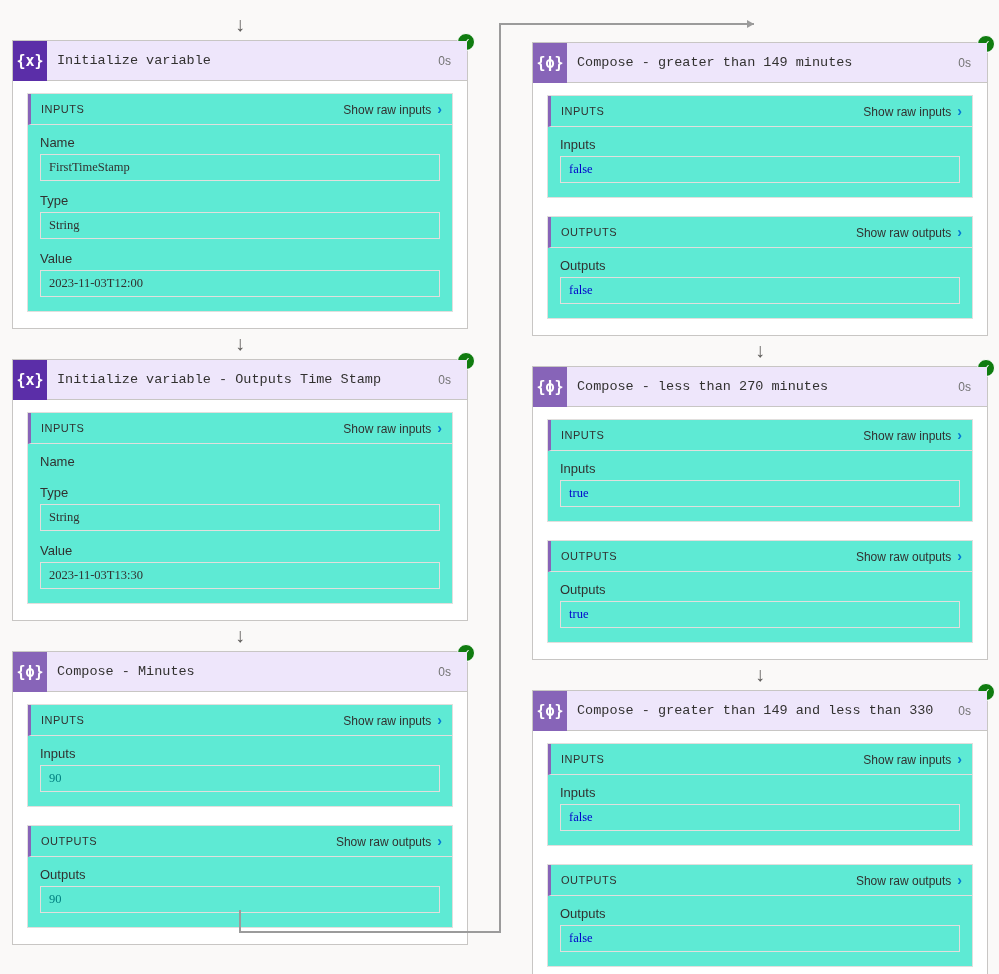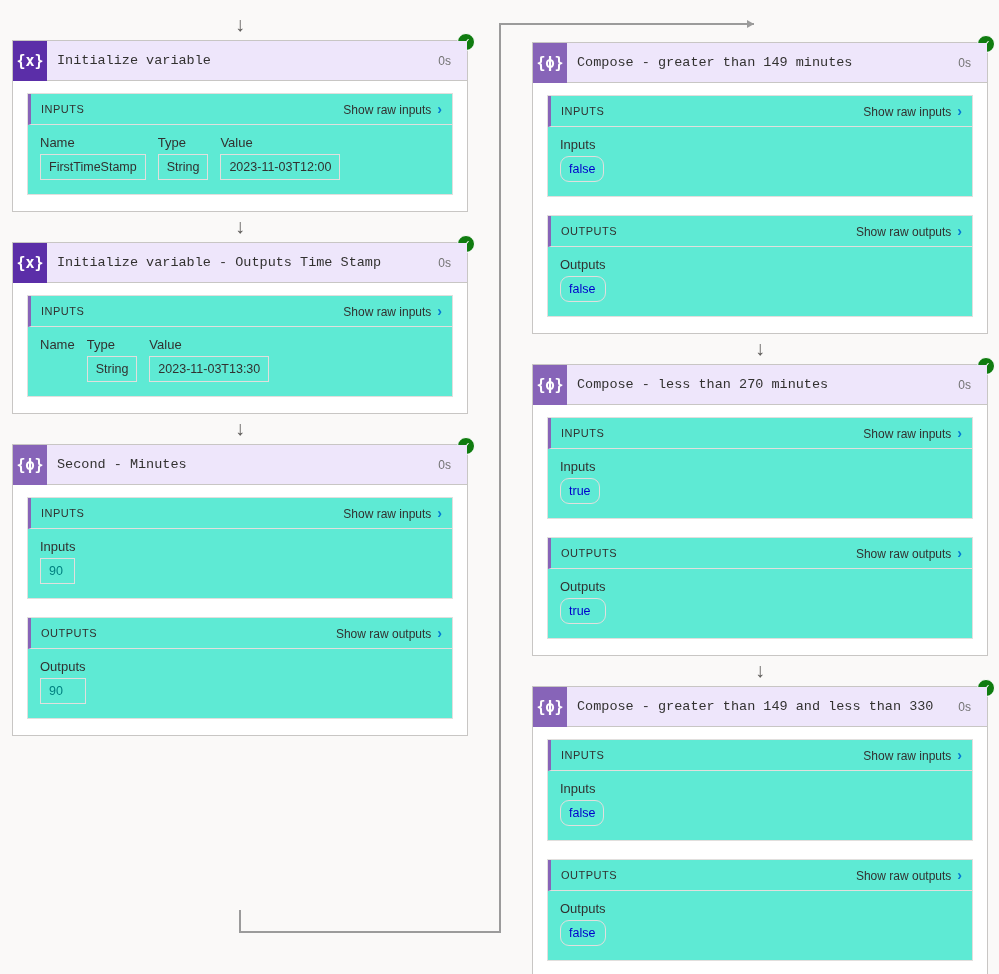--- a/index.html
+++ b/index.html
@@ -86,30 +86,30 @@
       font-size: 11px;
       letter-spacing: 0.5px;
       color: #323130;
       font-weight: 400;
     }
     .showraw {
       display: flex; align-items: flex-end; gap: 6px;
       font-size: 12px; color: #323130; cursor: pointer;
     }
     .showraw .chev { color: #0078d4; font-size: 14px; font-weight: 700; }
-    .section-content { padding: 10px 12px 14px; display: flex; flex-direction: row; gap: 12px; }
+    .section-content { padding: 10px 12px 14px; display: flex; flex-direction: column; gap: 12px; }
     .field-label { font-size: 13px; color: #323130; margin-bottom: 4px; }
     .value-box {
       border: 1px solid #e1dfdd;
       padding: 5px 8px;
-      font-family: Liberation Sans, sans-serif;
+      font-family: Liberation Serif, serif;
       font-size: 12.5px;
       min-height: 26px;
     }
-    .val-blue { color: #0000cc; border-radius: 9px; }
+    .val-blue { color: #0000cc; }
     .val-teal { color: #008080; }
   </style>
 </head>
 <body>
 
 <div class="canvas">
 
   <div class="col">
     <div class="arrow-down">↓</div>
 
@@ -181,21 +181,21 @@
         </div>
       </div>
     </div>
 
     <div class="arrow-down">↓</div>
 
     <div class="card">
       <div class="success-badge">✓</div>
       <div class="card-header">
         <div class="iconbox compose">{ϕ}</div>
-        <div class="title">Second - Minutes</div>
+        <div class="title">Compose - Minutes</div>
         <div class="duration">0s</div>
       </div>
       <div class="card-body">
         <div class="section">
           <div class="section-head">
             <span class="label">INPUTS</span>
             <span class="showraw">
               <span>Show raw inputs</span>
                 <span class="chev">›</span>
             </span>

